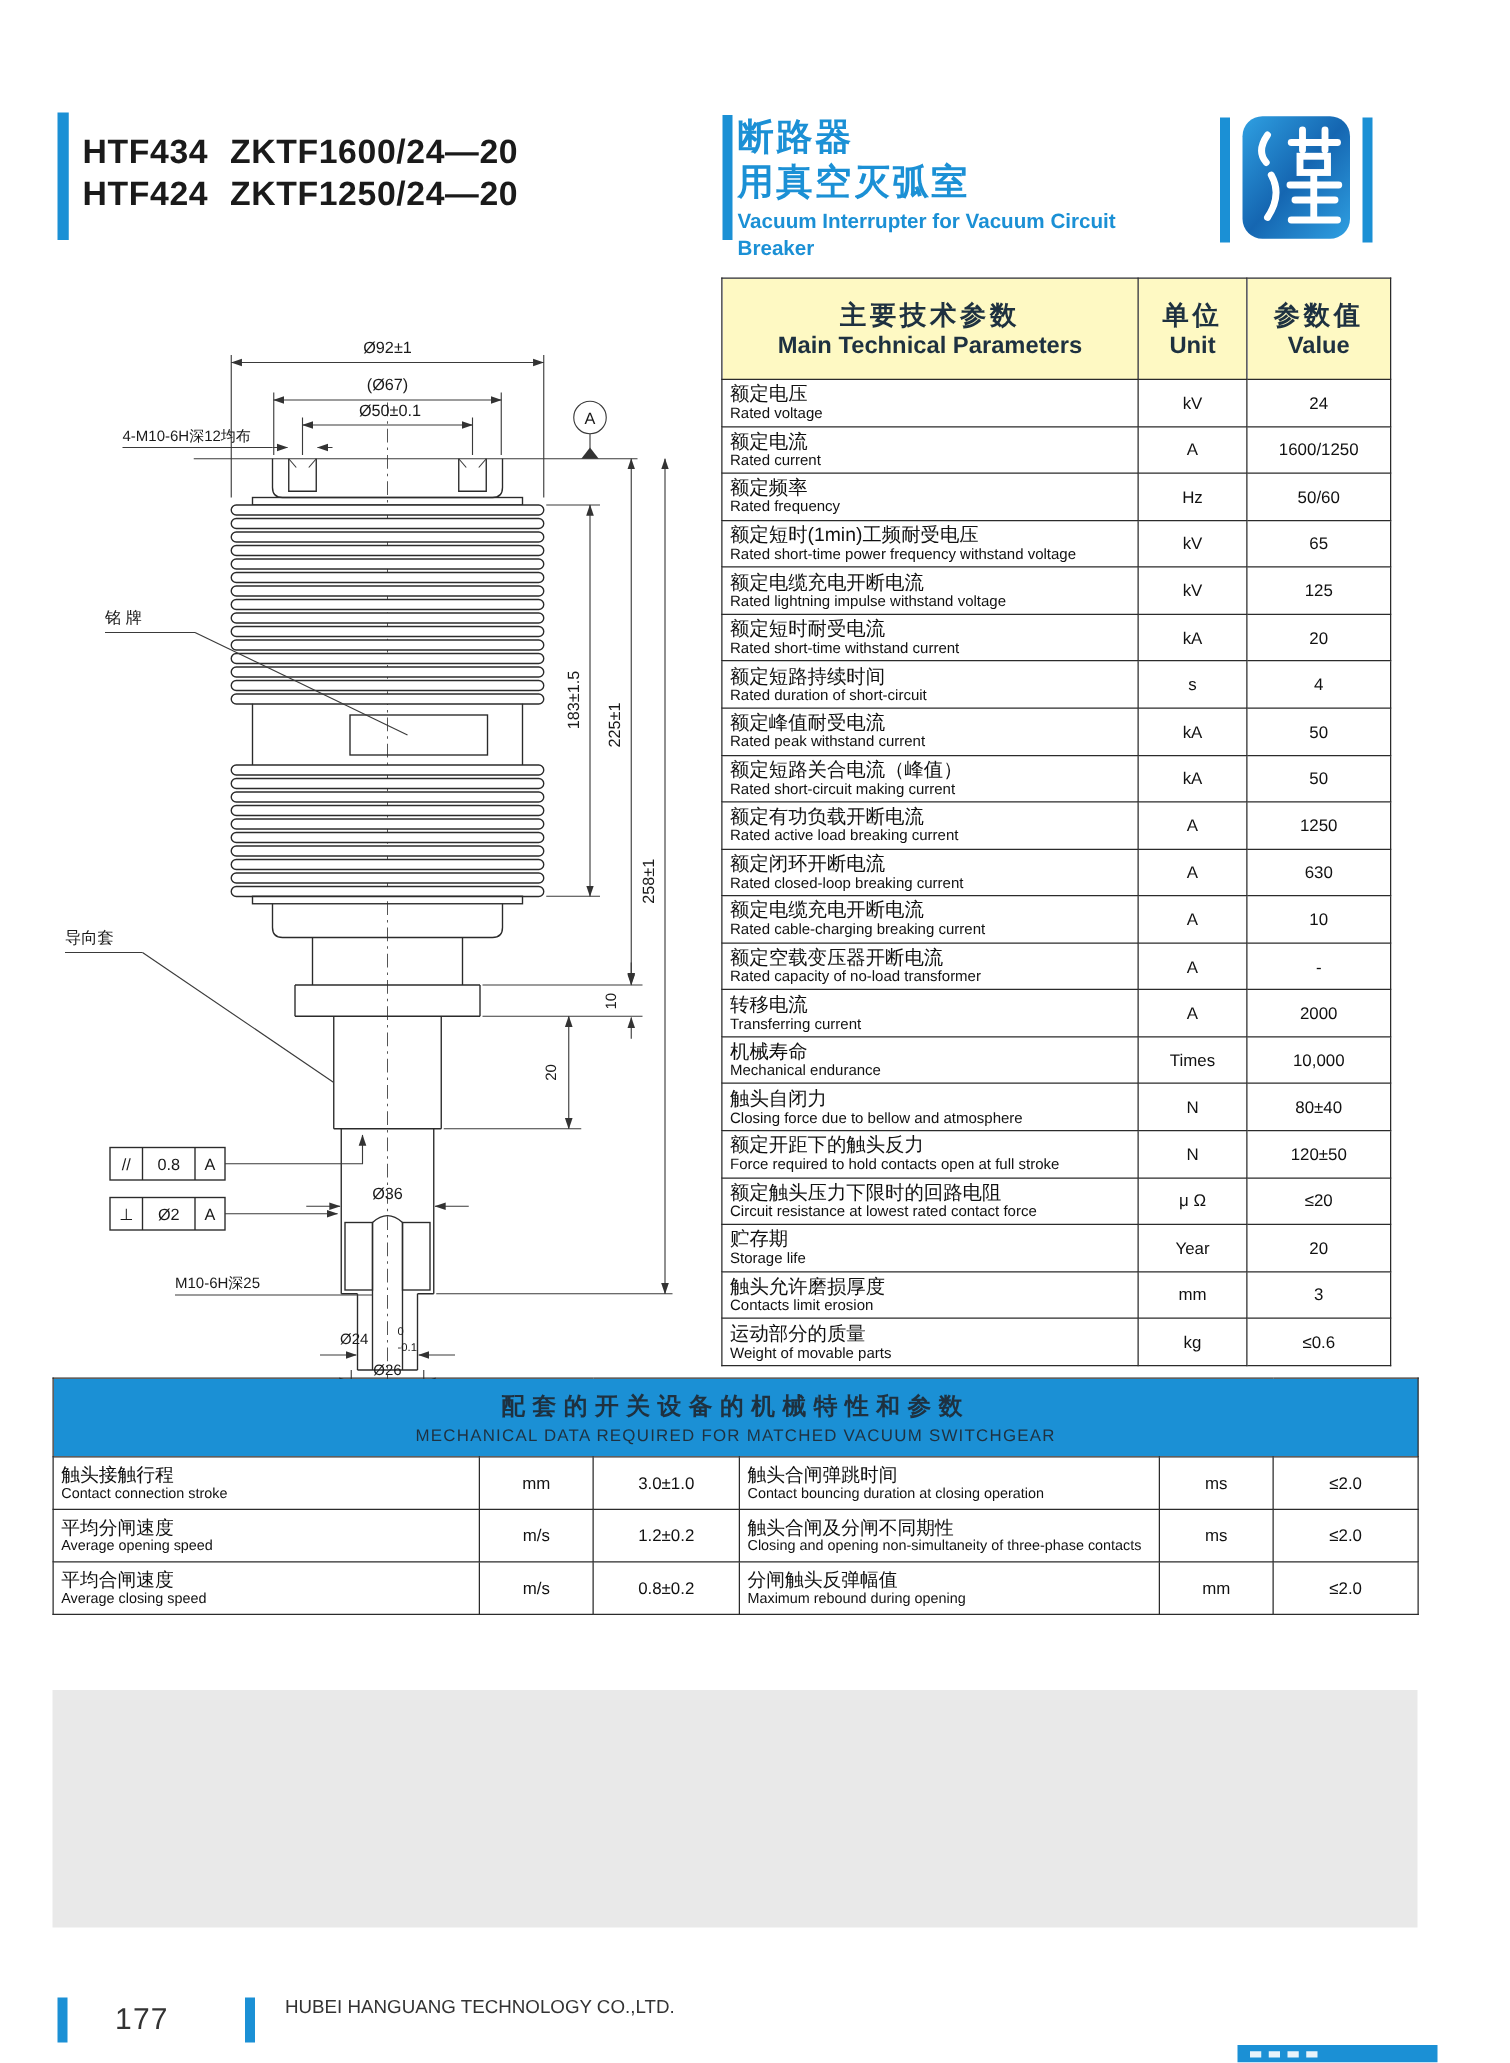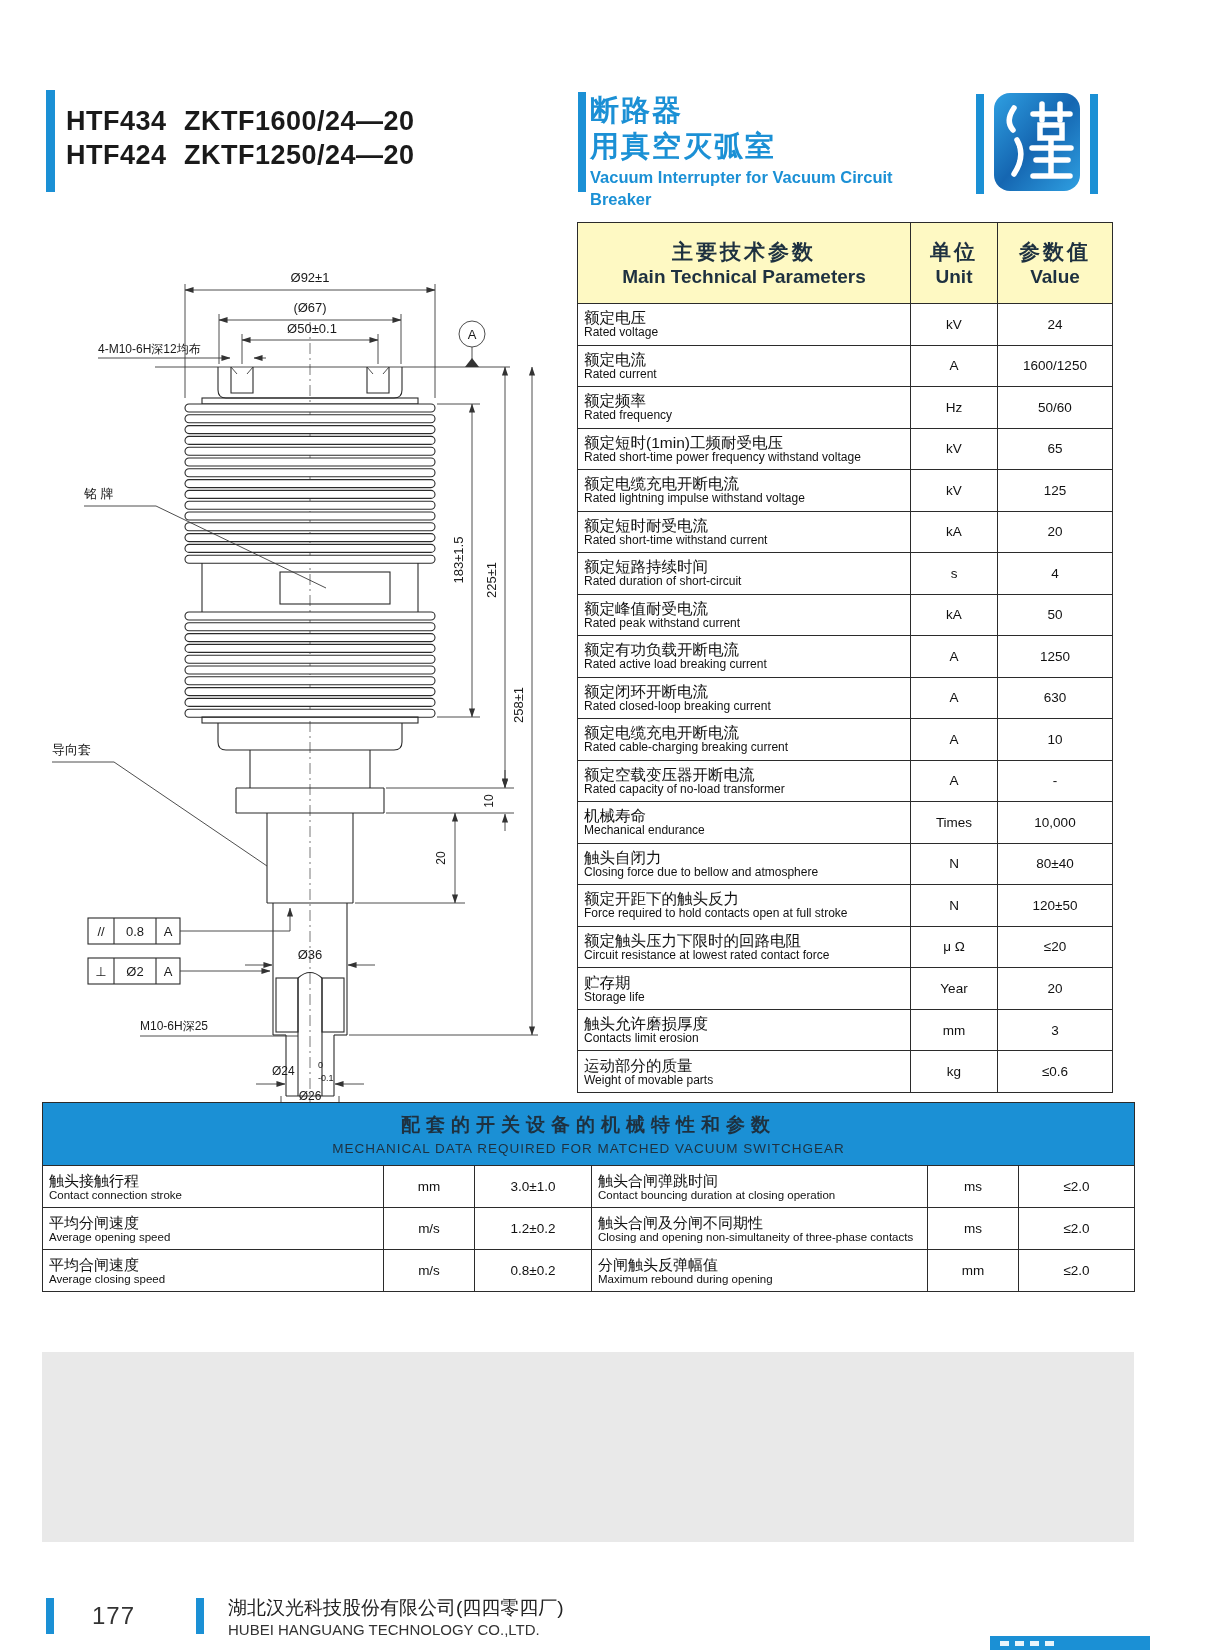--- a/index.html
+++ b/index.html
@@ -389,20 +389,28 @@
     <tr>
         <td>
           <span class="zh">额定峰值耐受电流</span>
           <span class="en">Rated peak withstand current</span>
         </td>
         <td class="c">kA</td>
         <td class="c">50</td>
       </tr>
     <tr>
         <td>
+          <span class="zh">额定短路关合电流（峰值）</span>
+          <span class="en">Rated short-circuit making  current</span>
+        </td>
+        <td class="c">kA</td>
+        <td class="c">50</td>
+      </tr>
+    <tr>
+        <td>
           <span class="zh">额定有功负载开断电流</span>
           <span class="en">Rated active load breaking current</span>
         </td>
         <td class="c">A</td>
         <td class="c">1250</td>
       </tr>
     <tr>
         <td>
           <span class="zh">额定闭环开断电流</span>
           <span class="en">Rated closed-loop breaking current</span>
@@ -418,20 +426,28 @@
         <td class="c">A</td>
         <td class="c">10</td>
       </tr>
     <tr>
         <td>
           <span class="zh">额定空载变压器开断电流</span>
           <span class="en">Rated capacity of no-load transformer</span>
         </td>
         <td class="c">A</td>
         <td class="c">-</td>
+      </tr>
+    <tr>
+        <td>
+          <span class="zh">转移电流</span>
+          <span class="en">Transferring current</span>
+        </td>
+        <td class="c">A</td>
+        <td class="c">2000</td>
       </tr>
     <tr>
         <td>
           <span class="zh">机械寿命</span>
           <span class="en">Mechanical endurance</span>
         </td>
         <td class="c">Times</td>
         <td class="c">10,000</td>
       </tr>
     <tr>
@@ -547,21 +563,20 @@
     </tr>
   </tbody>
 </table>
 
 <div class="abs graypanel"></div>
 
 <div class="abs bluebar" style="left:46px;top:1598px;width:8px;height:36px;"></div>
 <div class="abs pageno">177</div>
 <div class="abs bluebar" style="left:196px;top:1598px;width:8px;height:36px;"></div>
 <div class="abs company">
-  <div class="zh">湖北汉光科技股份有限公司(四四零四厂)</div>
   <div class="en">HUBEI HANGUANG TECHNOLOGY CO.,LTD.</div>
 </div>
 <div class="abs edgebanner">
     <i></i>
     <i></i>
     <i></i>
     <i></i>
   </div>
 
 </body></html>

